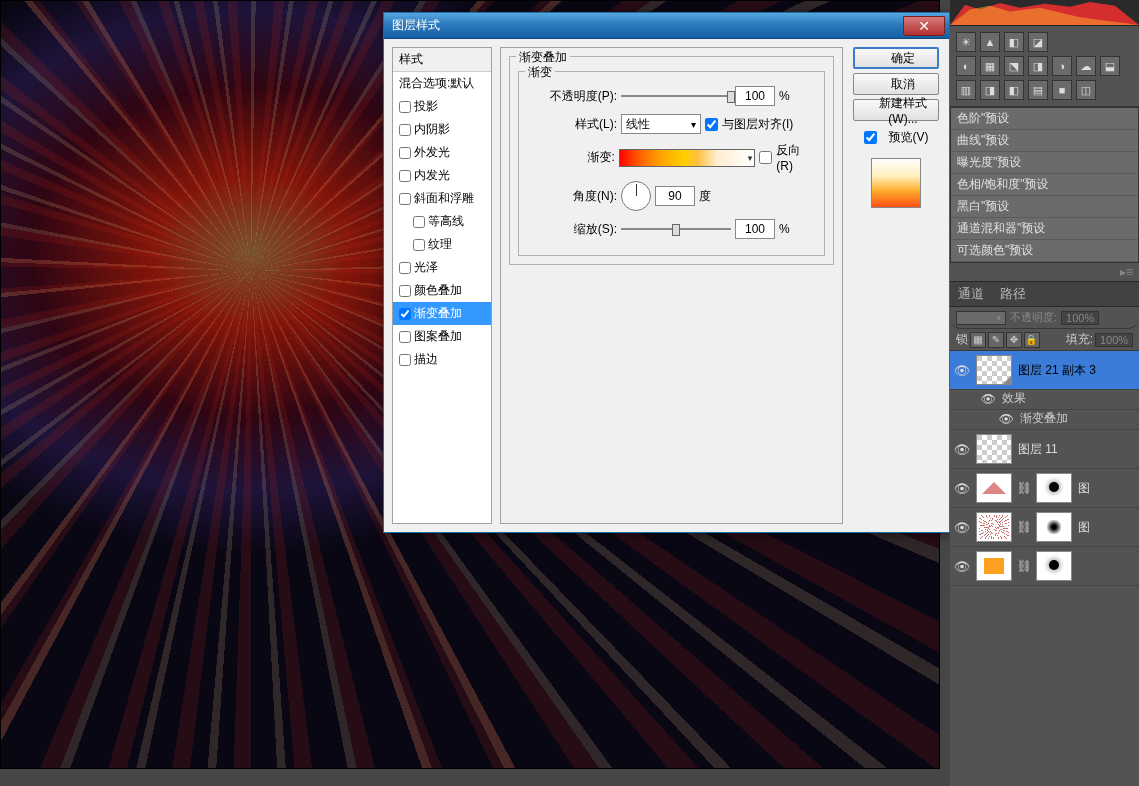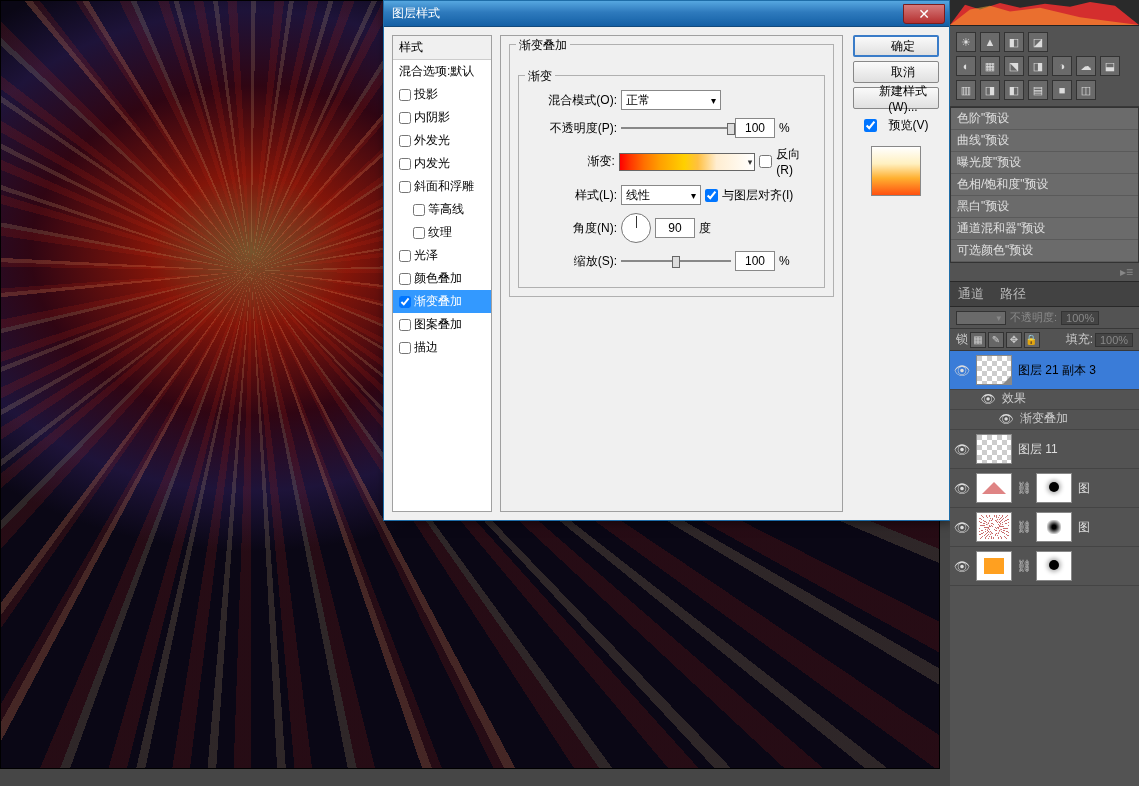--- a/index.html
+++ b/index.html
@@ -11,38 +11,38 @@
   background: radial-gradient(ellipse 400px 300px at 250px 250px, rgba(255,200,100,0.4) 0%, rgba(200,30,10,0.6) 25%, rgba(50,5,20,0.9) 55%, rgba(30,20,60,0.95) 80%, #0a0715 100%);
 }
 .canvas-art::before { content: ''; position: absolute; left: 50px; top: 240px; color: #e0b878; font-family: serif; font-weight: bold; }
 .game-logo { position: absolute; left: 30px; top: 235px; color: #c79860; font-family: "Trajan Pro", "Times New Roman", serif; font-size: 80px; letter-spacing: -4px; font-weight: bold; text-shadow: 0 0 8px #000, 2px 2px 1px #3b1a05; }
 .rays { position: absolute; left: 0; top: 0; width: 100%; height: 100%; background:
   repeating-conic-gradient(from 0deg at 250px 270px, transparent 0deg 5deg, rgba(200,40,20,0.15) 5deg 7deg),
   repeating-conic-gradient(from 0deg at 250px 270px, rgba(255,220,150,0.15) 0deg 1deg, transparent 1deg 8deg);
 }
 
 
-.dialog { position: absolute; left: 383px; top: 0; width: 567px; height: 521px; background: #f0f0f0; border: 1px solid #1e6da8; box-shadow: 2px 2px 10px rgba(0,0,0,0.5); }
+.dialog { position: absolute; left: 383px; top: 12px; width: 567px; height: 521px; background: #f0f0f0; border: 1px solid #1e6da8; box-shadow: 2px 2px 10px rgba(0,0,0,0.5); }
 .titlebar { height: 26px; background: linear-gradient(#56a7e0, #2e7abd 45%, #1460a5); color: #fff; display: flex; align-items: center; padding-left: 8px; border-bottom: 1px solid #124a7d; }
 .titlebar-buttons { margin-left: auto; display: flex; }
 .close-btn { width: 42px; height: 20px; background: linear-gradient(#d67b7b, #b53030); color: #fff; text-align: center; border: 1px solid #7a1e1e; border-radius: 0 0 3px 3px; margin-right: 4px; font-size: 14px; cursor: pointer; display:flex;align-items:center;justify-content:center; }
 
 .dialog-body { display: flex; height: calc(100% - 26px); padding: 8px; gap: 8px; }
 
 .style-list { width: 100px; border: 1px solid #a0a0a0; background: #fff; }
 .style-list-header { padding: 3px 6px; border-bottom: 1px solid #ccc; background: #f0f0f0; }
 .style-item { padding: 3px 6px; display: flex; align-items: center; gap: 3px; cursor: pointer; }
 .style-item.active { background: #3399ff; color: #fff; }
 .style-item input[type="checkbox"] { width: 12px; height: 12px; }
 .style-item.sub { padding-left: 20px; }
 
 .settings-panel { flex: 1; border: 1px solid #a0a0a0; padding: 8px; position: relative; }
 .fieldset { border: 1px solid #b0b0b0; padding: 10px 8px 8px; margin-bottom: 6px; position: relative; }
 .fieldset-label { position: absolute; top: -8px; left: 6px; background: #f0f0f0; padding: 0 3px; }
-.fieldset-inner { border: 1px solid #b0b0b0; padding: 14px 8px 8px; position: relative; margin-top: 20px; }
+.fieldset-inner { border: 1px solid #b0b0b0; padding: 14px 8px 8px; position: relative; margin-top: 4px; }
 .row { display: flex; align-items: center; margin-bottom: 8px; gap: 4px; }
 .row-label { width: 90px; text-align: right; }
 .select { border: 1px solid #888; background: #fff; height: 20px; padding: 0 4px; min-width: 80px; display:flex;align-items:center;justify-content:space-between; }
 .select::after { content: '▾'; font-size: 10px; margin-left: 10px; }
 .slider { width: 110px; height: 14px; position: relative; display: inline-block; }
 .slider-track { position: absolute; top: 6px; left: 0; right: 0; height: 2px; background: #888; }
 .slider-thumb { position: absolute; top: 2px; width: 8px; height: 12px; background: #ddd; border: 1px solid #666; transform: translateX(-50%); }
 .num-input { width: 40px; height: 20px; border: 1px solid #888; text-align: center; background: #fff; }
 .gradient-bar { width: 140px; height: 18px; border: 1px solid #666; background: linear-gradient(90deg, #ff0000 0%, #ff3800 8%, #ff7000 18%, #ffa000 30%, #ffd000 48%, #ffc040 58%, #ffedd0 72%, #ffffff 100%); display:flex;align-items:center;justify-content:flex-end;}
 .gradient-bar::after{content:'▾'; font-size:9px; margin-right:2px;color:#333;}
@@ -63,21 +63,21 @@
 .histogram { height: 26px; background: #2a2a2a; position: relative; overflow:hidden; border-bottom:1px solid #222; }
 .histo-svg { width:100%; height:100%; }
 .adj-panel { background: #535353; padding: 4px 6px; border-bottom: 1px solid #383838; }
 .adj-row { display: flex; gap: 4px; align-items: center; padding: 2px 0; }
 .adj-icon { width: 20px; height: 20px; background: #6a6a6a; border: 1px solid #333; display:flex;align-items:center;justify-content:center; color:#ddd; font-size:11px;}
 .preset-list { background: #6b6b6b; border: 1px solid #333; }
 .preset-item { padding: 2px 6px; color: #e0e0e0; border-bottom: 1px solid #5a5a5a; cursor: pointer; }
 
 .panel-tabs { display: flex; background: #424242; border-bottom: 1px solid #282828; border-top:1px solid #282828;}
 .panel-tab { padding: 3px 8px; color: #bbb; cursor: pointer; font-size: 13px; }
-.panel-toolbar { display: flex; align-items: center; padding: 3px 6px; gap: 4px; background: #535353; border-bottom: 1px solid #383838; font-size:11px; color:#999;}
+.panel-toolbar { display: flex; align-items: center; padding: 3px 6px; gap: 4px; background: #535353; border-bottom: 1px solid #383838; font-size:11px; color:#999;border-radius:11px;}
 .panel-select { background: #6a6a6a; color: #888; border: 1px solid #333; padding: 1px 4px; font-size: 11px; min-width: 50px; display:flex;align-items:center;}
 .panel-select::after{content:'▾';margin-left:auto;font-size:9px;}
 .opacity-label { color: #888; font-size: 11px; }
 .opacity-val { background: #444; border: 1px solid #333; padding: 0 4px; color: #888; font-size: 11px; width:38px; text-align:right;}
 .lock-row { display: flex; align-items: center; gap: 2px; padding: 2px 6px; background: #535353; border-bottom: 1px solid #383838; color: #ccc; font-size: 11px; }
 .lock-icon { width: 16px; height: 16px; background: #666; border: 1px solid #333; display:flex;align-items:center;justify-content:center;font-size:10px;}
 
 .layers-list { flex: 1; overflow-y: auto; background: #535353; }
 .layer-row { display: flex; align-items: center; padding: 4px; border-bottom: 1px solid #444; gap: 6px; }
 .layer-row.active { background: #3a7cd8; color: #fff; }
@@ -174,51 +174,45 @@
           </div>
         </div>
     </div>
 
     <div class="settings-panel">
       <div class="fieldset">
         <span class="fieldset-label">渐变叠加</span>
         <div class="fieldset-inner">
           <span class="fieldset-label">渐变</span>
 
-          <div class="row">
-            <span class="row-label">混合模式(O):</span>
-            <div class="select" style="width:100px">
-                <span>正常</span>
-              </div>
-          </div>
 
           <div class="row">
             <span class="row-label">不透明度(P):</span>
             <div class="slider">
               <div class="slider-track"></div>
                 <div class="slider-thumb" style="left:100%"></div>
             </div>
             <input class="num-input" value="100" style="">
             <span>%</span>
           </div>
 
           <div class="row">
-            <span class="row-label">渐变:</span>
-            <div class="gradient-bar"></div>
-            <input type="checkbox" class="checkbox" style="">
-            <span>反向(R)</span>
-          </div>
-
-          <div class="row">
             <span class="row-label">样式(L):</span>
             <div class="select" style="width:70px">
                 <span>线性</span>
               </div>
             <input type="checkbox" class="checkbox" checked="" style="">
             <span>与图层对齐(I)</span>
+          </div>
+
+          <div class="row">
+            <span class="row-label">渐变:</span>
+            <div class="gradient-bar"></div>
+            <input type="checkbox" class="checkbox" style="">
+            <span>反向(R)</span>
           </div>
 
           <div class="row">
             <span class="row-label">角度(N):</span>
             <div class="angle-dial"></div>
             <input class="num-input" value="90" style="">
             <span>度</span>
           </div>
 
           <div class="row">

